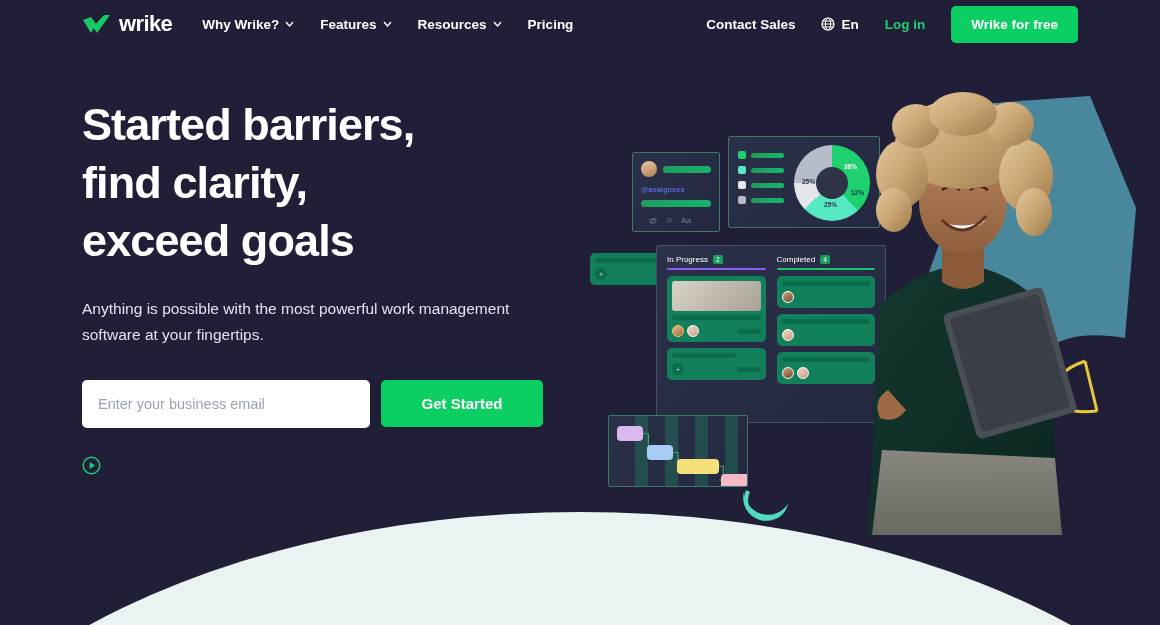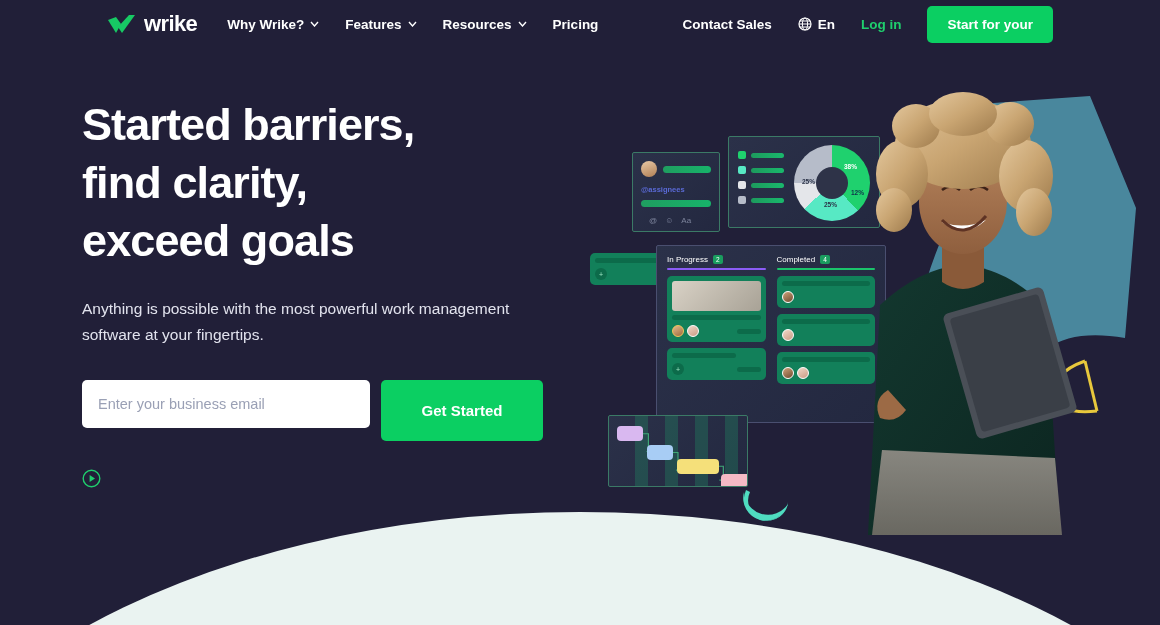--- a/index.html
+++ b/index.html
@@ -32,21 +32,21 @@
     z-index: 30;
   }
 
   
   .navbar {
     position: absolute;
     top: 0; left: 0; right: 0;
     height: 48px;
     display: flex;
     align-items: center;
-    padding: 0 107px;
+    padding: 0 82px;
     z-index: 40;
   }
   .logo { display: flex; align-items: center; gap: 7px; margin-right: 30px; }
   .logo-check { width: 30px; height: 20px; display: block; }
   .logo-word {
     color: #ffffff;
     font-size: 22px;
     font-weight: bold;
     letter-spacing: -0.6px;
   }
@@ -119,21 +119,21 @@
     background: #ffffff;
     padding: 0 16px;
     font-size: 14.5px;
     font-family: inherit;
     color: #2b2a45;
     outline: none;
   }
   .email-input::placeholder { color: #9aa0b5; }
   .get-started {
     width: 162px;
-    height: 61px;
+    height: 47px;
     background: #0bcf62;
     color: #ffffff;
     border: none;
     border-radius: 5px;
     font-size: 15px;
     font-weight: bold;
     font-family: inherit;
     cursor: pointer;
   }
   .explore {
@@ -467,21 +467,21 @@
       <span class="nav-link">Contact Sales</span>
       <div class="lang">
         <svg class="globe" viewBox="0 0 14 14">
           <circle cx="7" cy="7" r="6" stroke="#fff" stroke-width="1.2" fill="none"></circle>
           <ellipse cx="7" cy="7" rx="2.6" ry="6" stroke="#fff" stroke-width="1" fill="none"></ellipse>
           <path d="M1 7 h12 M2 4 h10 M2 10 h10" stroke="#fff" stroke-width="1"></path>
         </svg>
         <span>En</span>
       </div>
       <span class="login">Log in</span>
-      <button class="cta-nav">Start for your</button>
+      <button class="cta-nav">Wrike for free</button>
     </div>
   </div>
 
   <div class="hero-copy">
     <h1 class="headline">
       <span>Started barriers,</span><br>
       <span>find clarity,</span><br>
       <span>exceed goals</span>
     </h1>
     <p class="subhead">Anything is possible with the most powerful work management software at your fingertips.</p>

